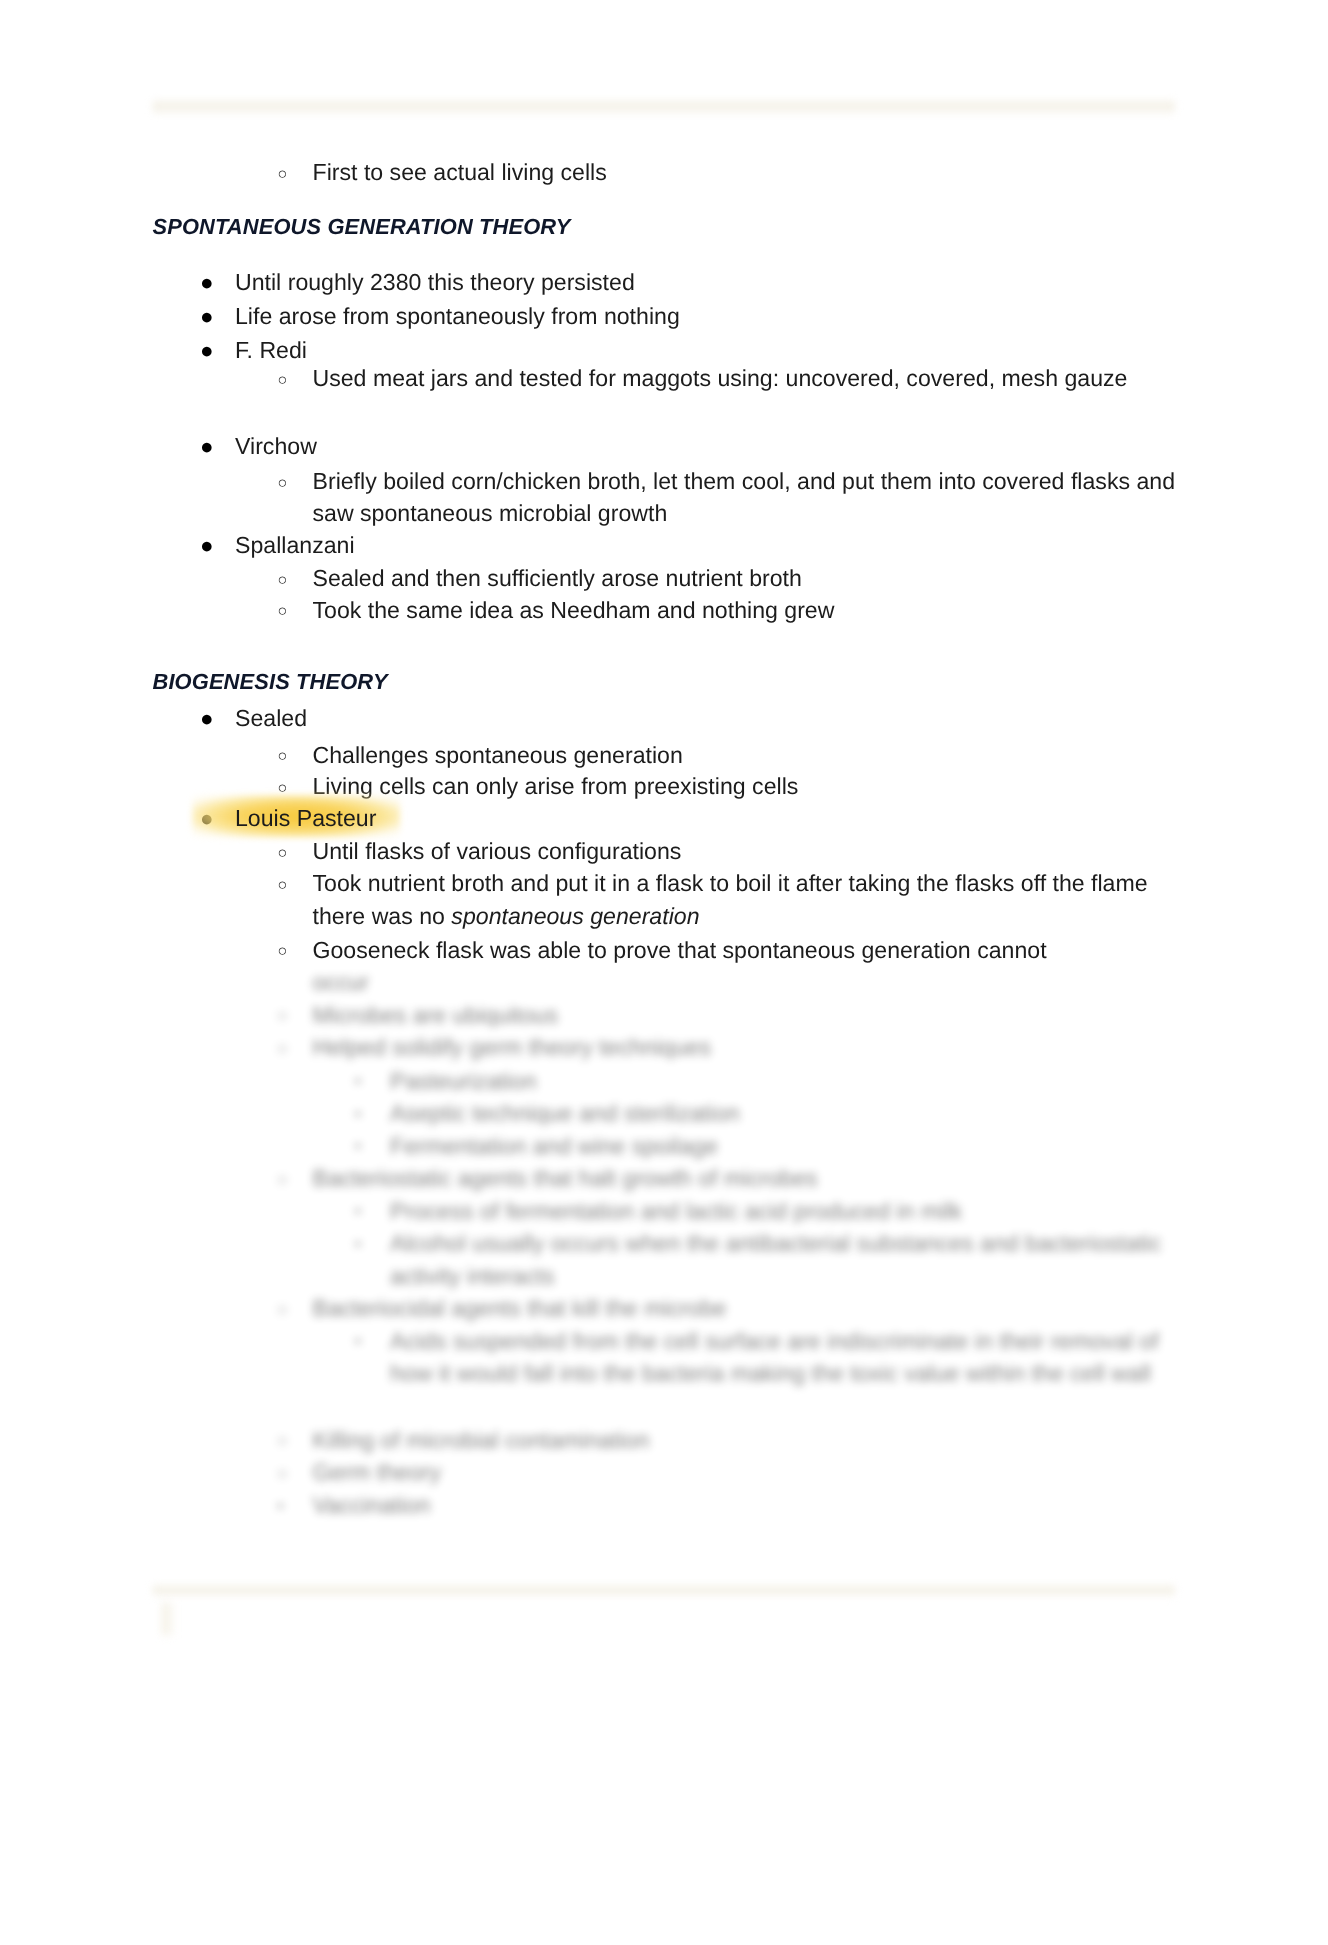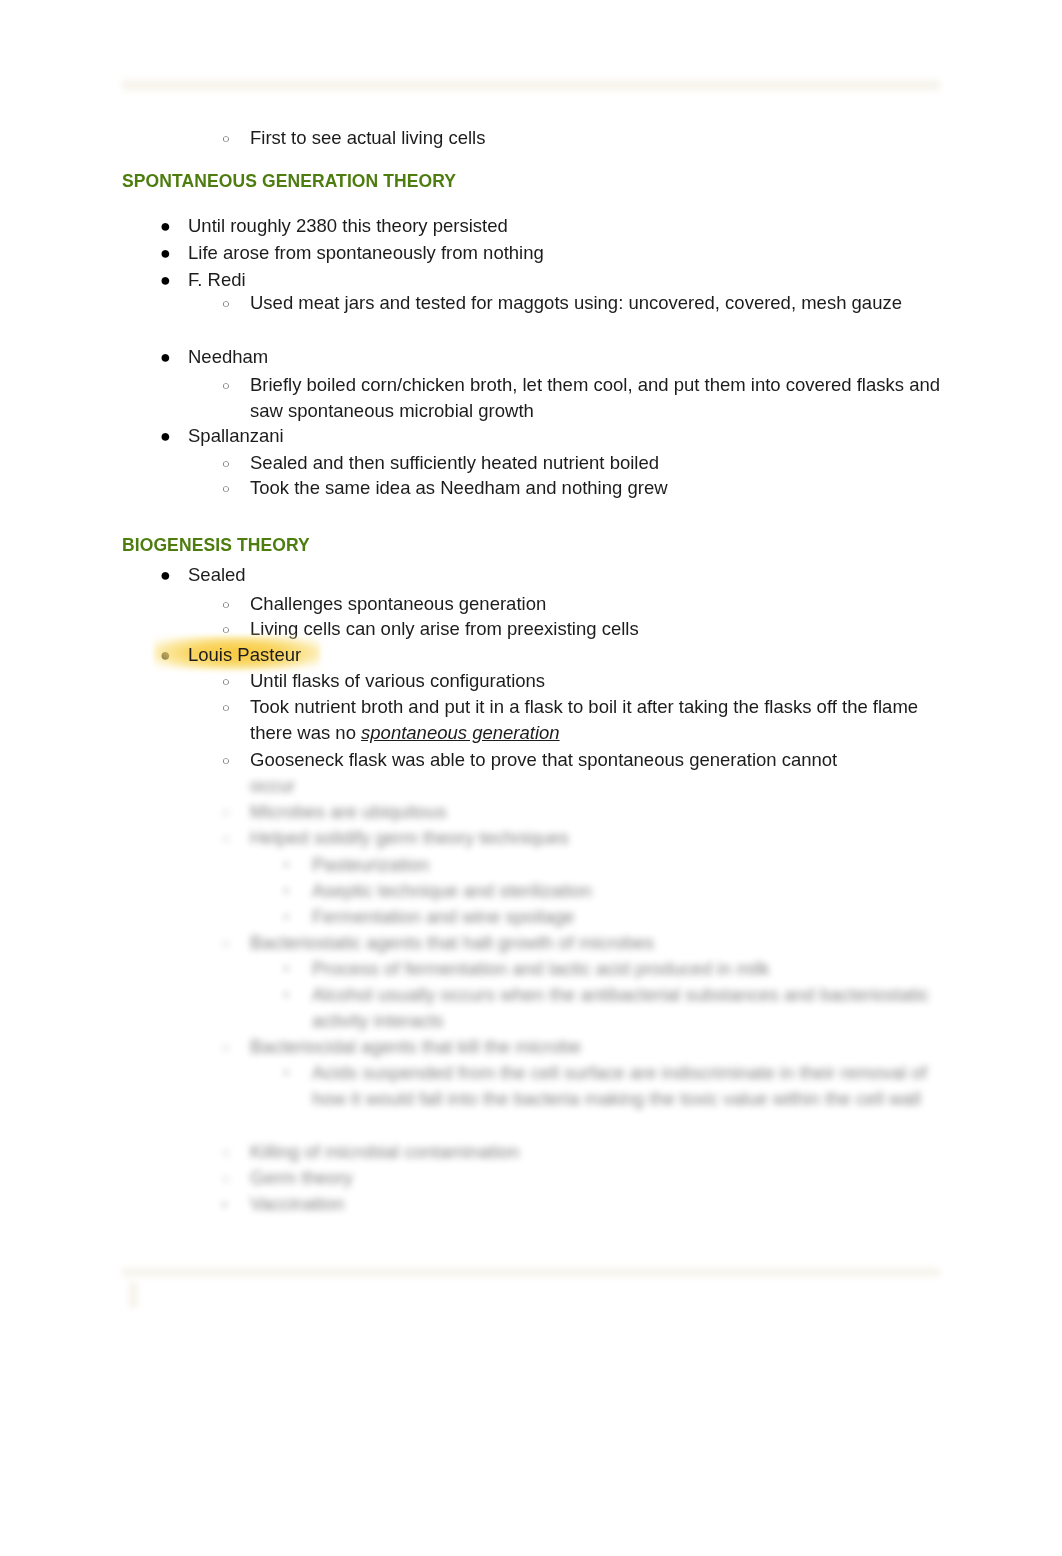--- a/index.html
+++ b/index.html
@@ -70,22 +70,23 @@
     top: 0;
     width: 1062px;
   }
 
   .heading {
     position: absolute;
     left: 122px;
     font-size: 17.5px;
     font-weight: bold;
     letter-spacing: 0.1px;
-    color: #4d7c0f;
+    color: #0f172a;
     white-space: nowrap;
+    font-style: italic;
   }
 
   
   .row {
     position: absolute;
     font-size: 18.5px;
     line-height: 26px;
     color: #1c1c1c;
   }
   .row .bullet {
@@ -119,21 +120,21 @@
   
   .lvl3 { left: 312px; width: 630px; }
   .lvl3 > .bullet {
     left: -28px;
     top: 0px;
     font-size: 13px;
     line-height: 26px;
     color: #333;
   }
 
-  em.ital { font-style: italic; text-decoration: underline; }
+  em.ital { font-style: italic; }
 
   
   .hl-wrap {
     position: relative;
     display: inline-block;
   }
   .hl-glow {
     position: absolute;
     left: -34px;
     top: -6px;
@@ -192,36 +193,36 @@
       <span class="txt">F. Redi</span>
     </div>
 
     <div class="row lvl2" style="top:290px; width:700px;">
       <span class="bullet">○</span>
       <span class="txt">Used meat jars and tested for maggots using: uncovered, covered, mesh gauze</span>
     </div>
 
     <div class="row lvl1" style="top:344px;">
       <span class="bullet">●</span>
-      <span class="txt">Needham</span>
+      <span class="txt">Virchow</span>
     </div>
 
     <div class="row lvl2" style="top:372px; width:700px;">
       <span class="bullet">○</span>
       <span class="txt">Briefly boiled corn/chicken broth, let them cool, and put them into covered flasks and saw spontaneous microbial growth</span>
     </div>
 
     <div class="row lvl1" style="top:423px;">
       <span class="bullet">●</span>
       <span class="txt">Spallanzani</span>
     </div>
 
     <div class="row lvl2" style="top:450px;">
       <span class="bullet">○</span>
-      <span class="txt">Sealed and then sufficiently heated nutrient boiled</span>
+      <span class="txt">Sealed and then sufficiently arose nutrient broth</span>
     </div>
 
     <div class="row lvl2" style="top:475px;">
       <span class="bullet">○</span>
       <span class="txt">Took the same idea as Needham and nothing grew</span>
     </div>
 
     <div class="heading" style="top:535px;">BIOGENESIS THEORY</div>
 
     <div class="row lvl1" style="top:562px;">

